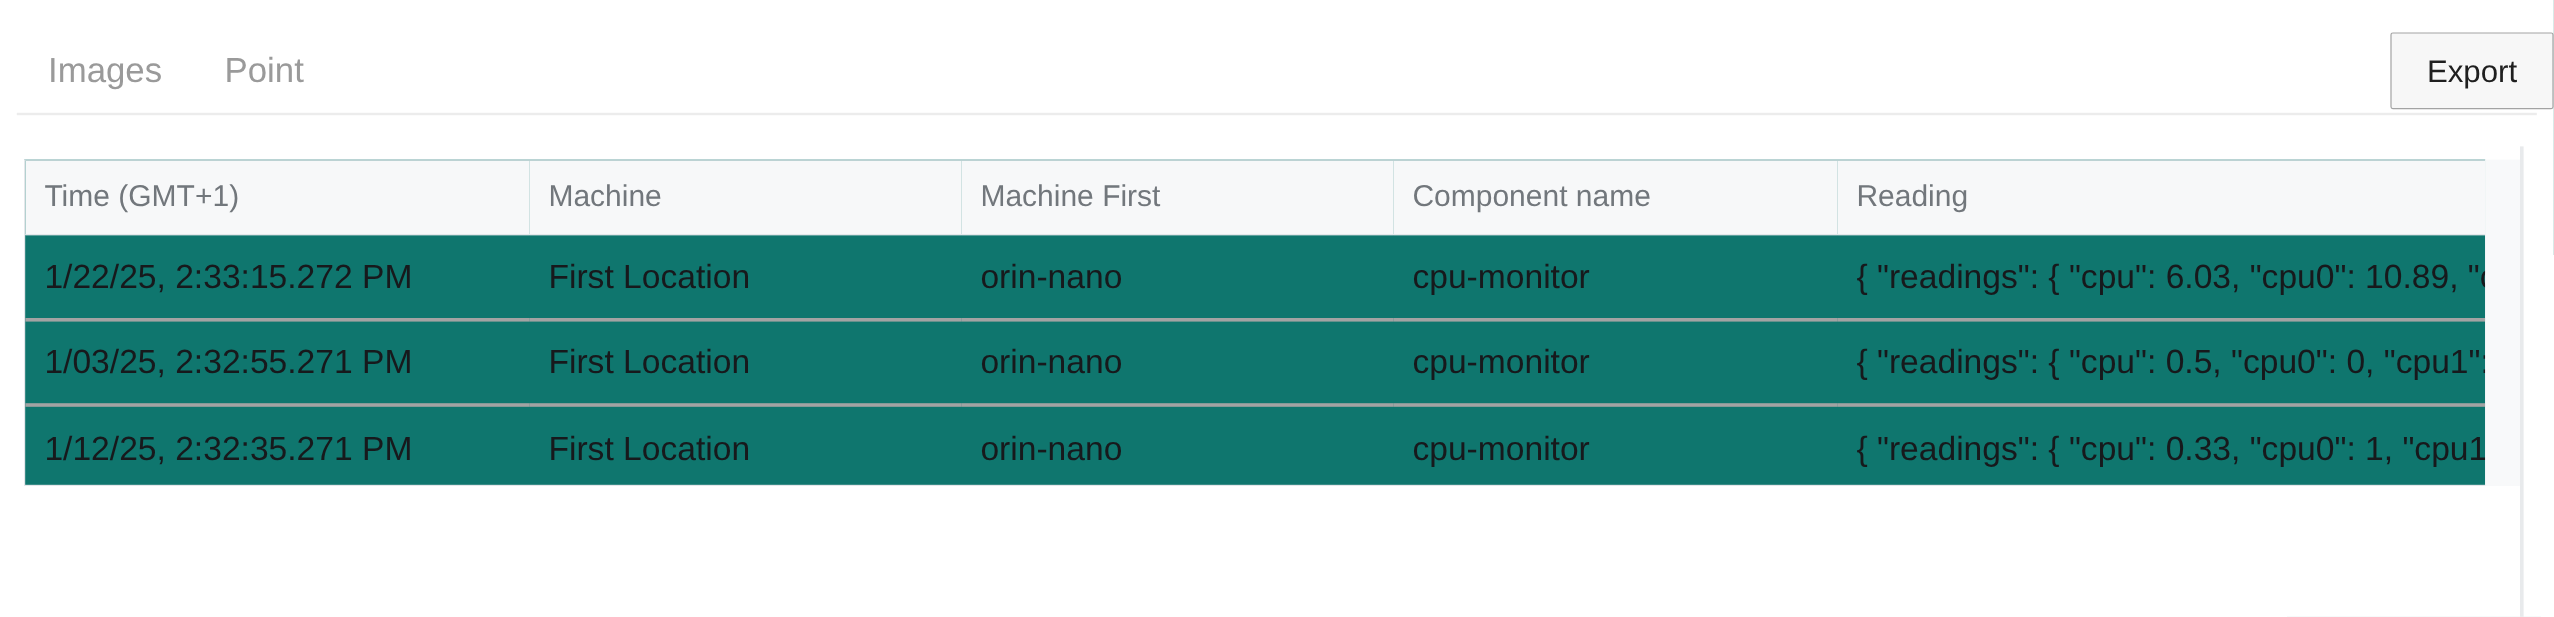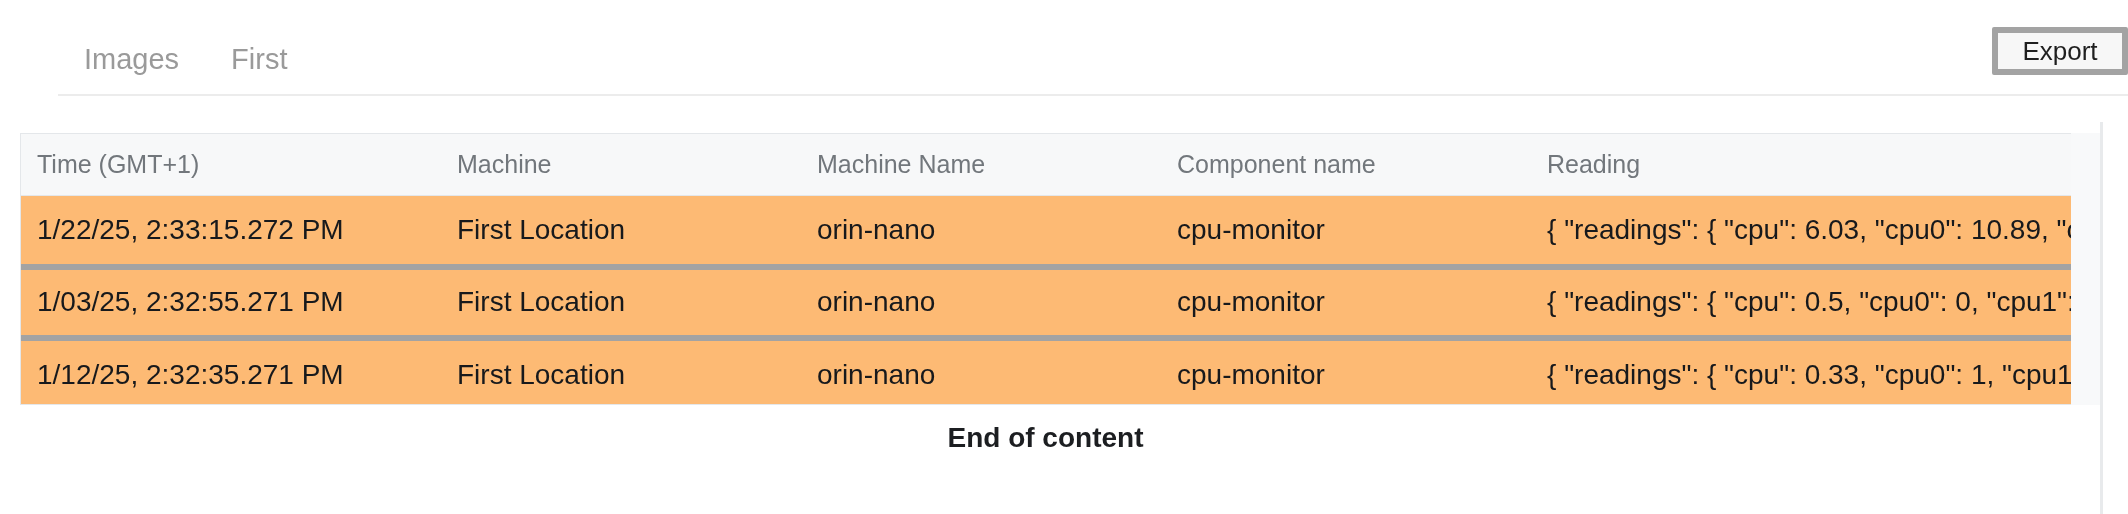--- a/index.html
+++ b/index.html
@@ -23,21 +23,20 @@
     box-sizing: border-box;
   }
 
   
   .tabbar {
     position: absolute;
     left: 0;
     top: 0;
     width: 1960px;
     height: 98px;
-    margin-left: 44px;
   }
   .tabs {
     position: absolute;
     left: 14px;
     top: 22px;
     display: flex;
     align-items: flex-end;
     height: 76px;
   }
   .tab {
@@ -73,47 +72,47 @@
     height: 2px;
     background: #ececec;
   }
 
   
   .export-btn {
     position: absolute;
     right: 0px;
     top: 27px;
     min-width: 136px;
-    height: 48px;
+    height: 64px;
     padding: 0 24px;
     box-sizing: border-box;
     display: flex;
     align-items: center;
     justify-content: center;
     background: #f7f7f7;
-    border: 6px solid #a3a3a3;
+    border: 1px solid #a3a3a3;
     border-radius: 2px;
     font-size: 26px;
     color: #1f1f1f;
     cursor: pointer;
     font-family: "Liberation Sans", sans-serif;
   }
 
   
   .table-wrap {
     position: absolute;
     left: 20px;
     top: 133px;
     width: 2051px;
     height: 272px;
     box-sizing: border-box;
     border: 1px solid #e4e7ea;
     border-right: none;
     overflow: hidden;
-    background: #fdba74;
+    background: #0f766e;
   }
   table.sensors {
     border-collapse: collapse;
     width: 2400px;
     table-layout: fixed;
     font-family: "Liberation Sans", sans-serif;
   }
   table.sensors col.c-time   { width: 420px; }
   table.sensors col.c-loc    { width: 360px; }
   table.sensors col.c-mach   { width: 360px; }
@@ -132,21 +131,21 @@
     border-bottom: 1px solid #e4e7ea;
     white-space: nowrap;
   }
   table.sensors tbody td {
     font-size: 28px;
     color: #17191c;
     text-align: left;
     padding: 0 0 0 16px;
     height: 71px;
     box-sizing: border-box;
-    border-bottom: 6px solid #a3a3a3;
+    border-bottom: 3px solid #a3a3a3;
     white-space: nowrap;
     overflow: hidden;
   }
   table.sensors tbody tr:last-child td {
     border-bottom: none;
   }
   .cell-reading {
     overflow: hidden;
     text-overflow: ellipsis;
     white-space: nowrap;
@@ -183,41 +182,41 @@
   }
 </style>
 </head>
 <body>
 
 <div class="page">
 
   <div class="tabbar">
     <div class="tabs">
       <button class="tab">Images</button>
-      <button class="tab">First</button>
+      <button class="tab">Point</button>
     </div>
     <div class="tabbar-rule"></div>
   </div>
 
   <button class="export-btn">Export</button>
 
   <div class="table-wrap">
     <table class="sensors">
       <colgroup>
         <col class="c-time">
           <col class="c-loc">
           <col class="c-mach">
           <col class="c-comp">
           <col class="c-read">
       </colgroup>
       <thead>
         <tr>
           <th>Time (GMT+1)</th>
           <th>Machine</th>
-          <th>Machine Name</th>
+          <th>Machine First</th>
           <th>Component name</th>
           <th>Reading</th>
         </tr>
       </thead>
       <tbody>
         <tr>
           <td>1/22/25, 2:33:15.272 PM</td>
           <td>First Location</td>
           <td>orin-nano</td>
           <td>cpu-monitor</td>
@@ -237,15 +236,14 @@
           <td>cpu-monitor</td>
           <td class="cell-reading">{ "readings": { "cpu": 0.33, "cpu0": 1, "cpu1"...</td>
         </tr>
       </tbody>
     </table>
   </div>
 
   <div class="hscroll-gutter"></div>
   <div class="right-divider"></div>
 
-  <div class="end-of-content">End of content</div>
 
 </div>
 
 </body></html>

